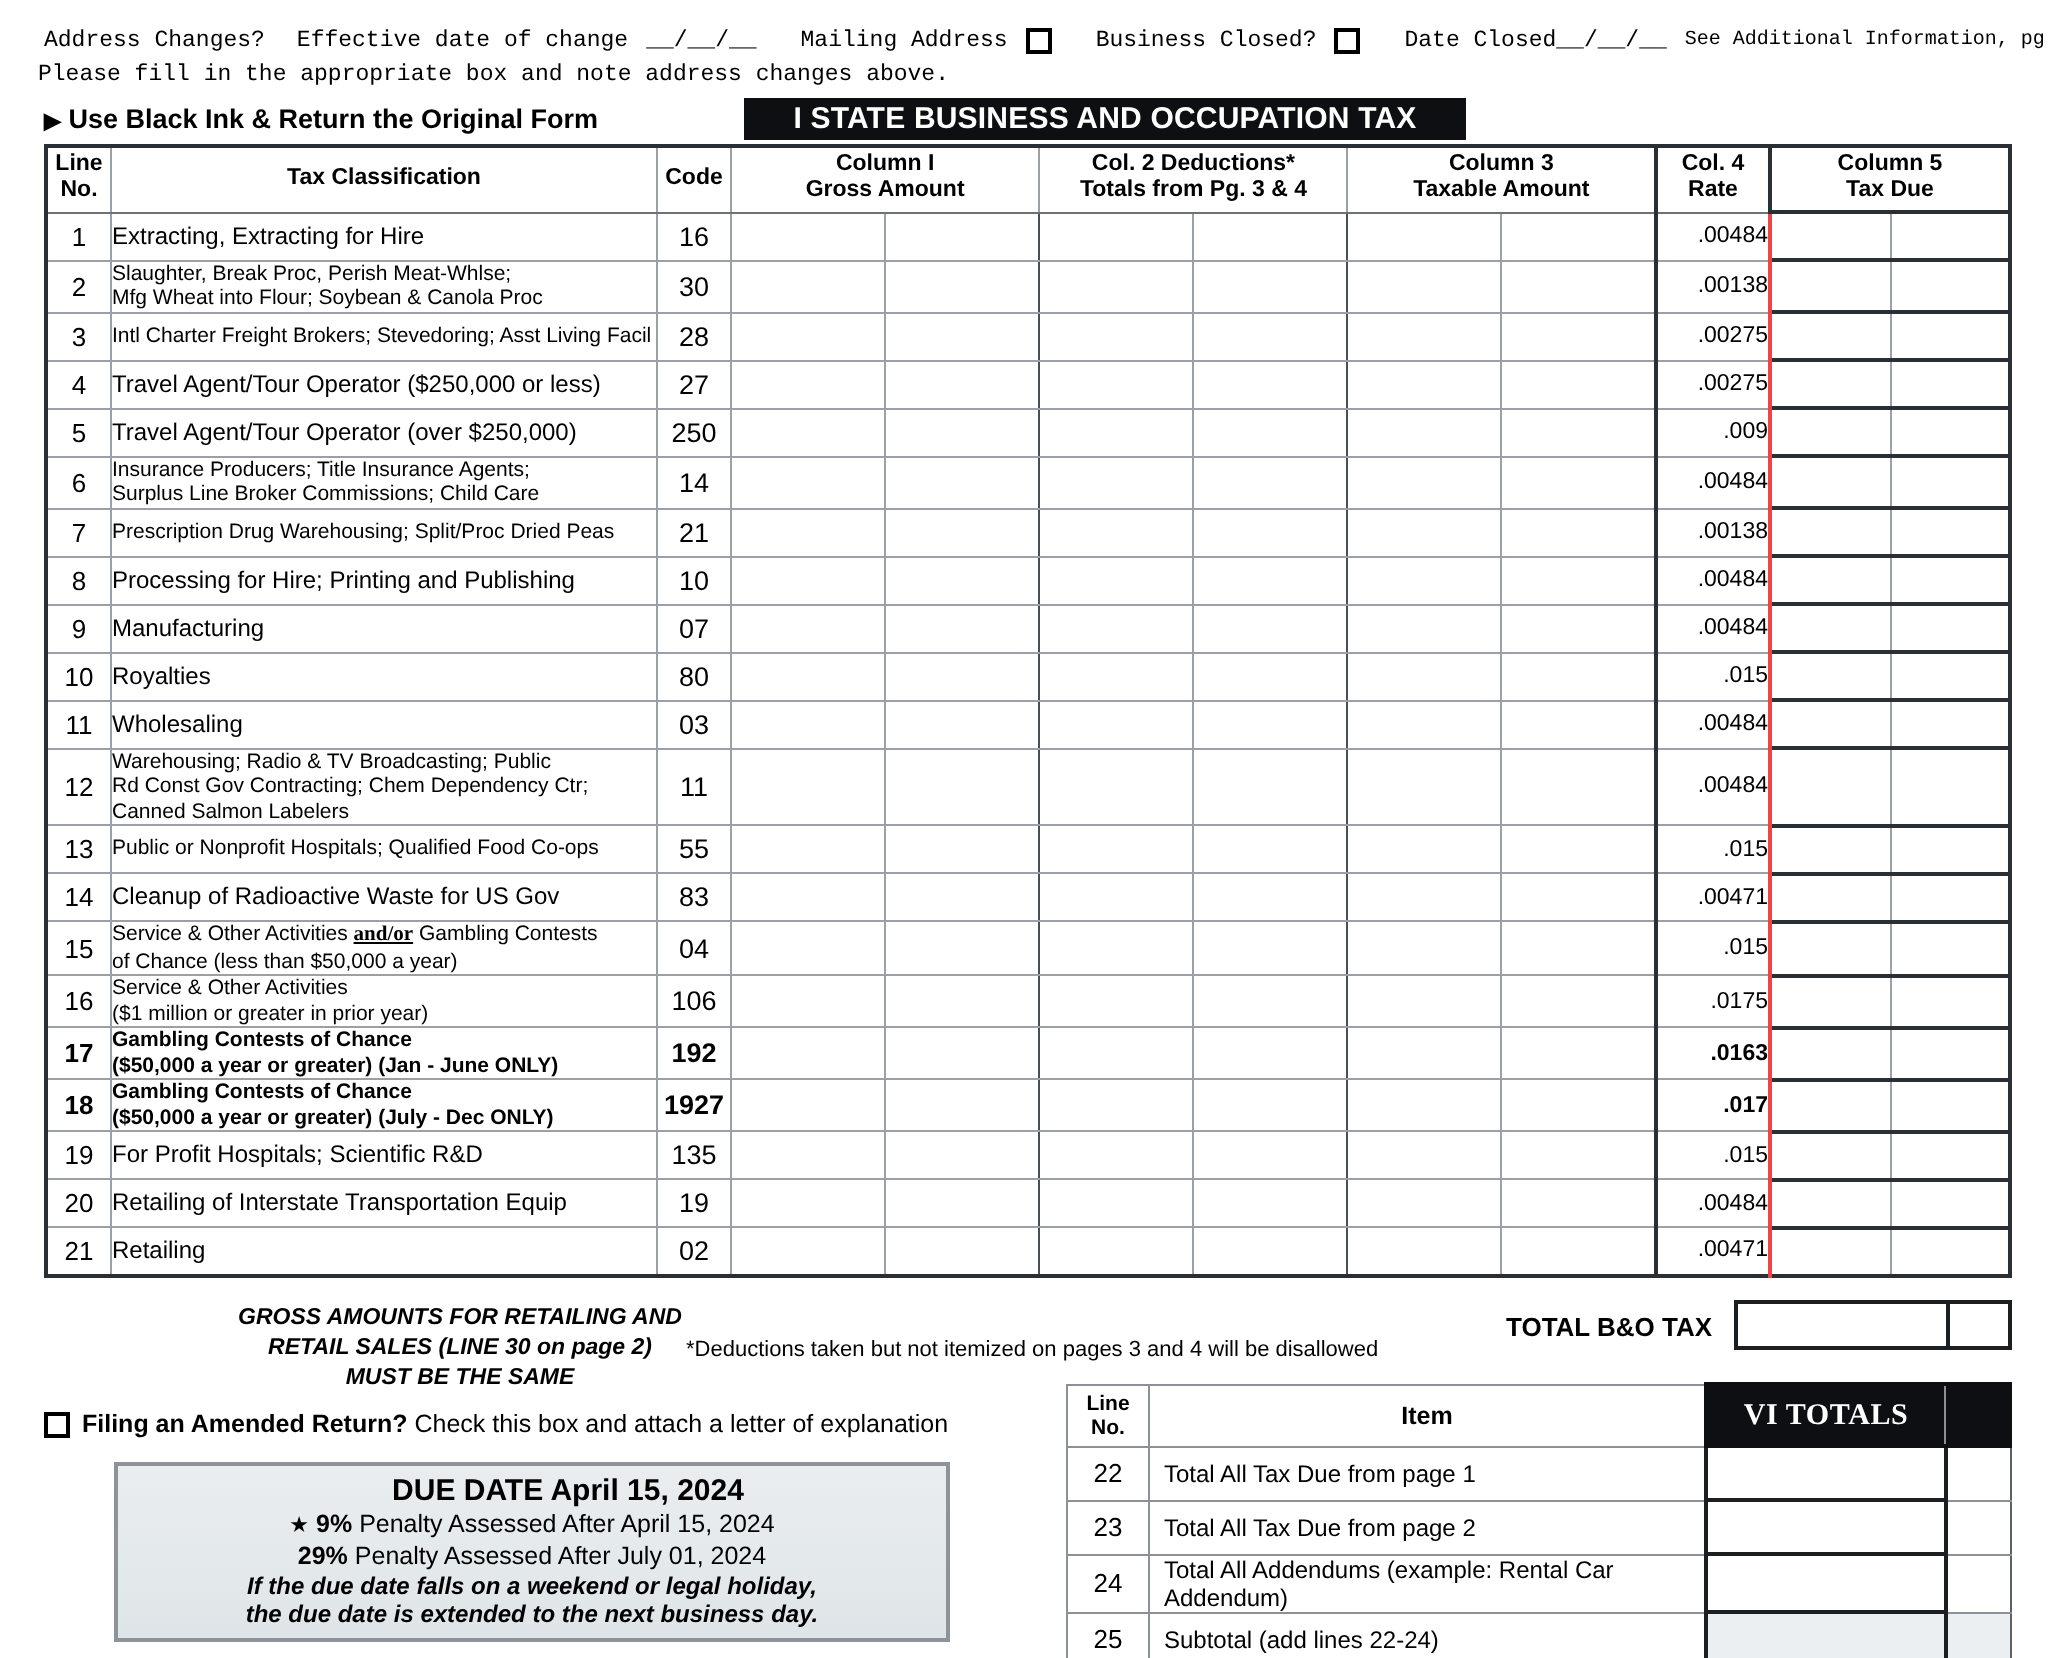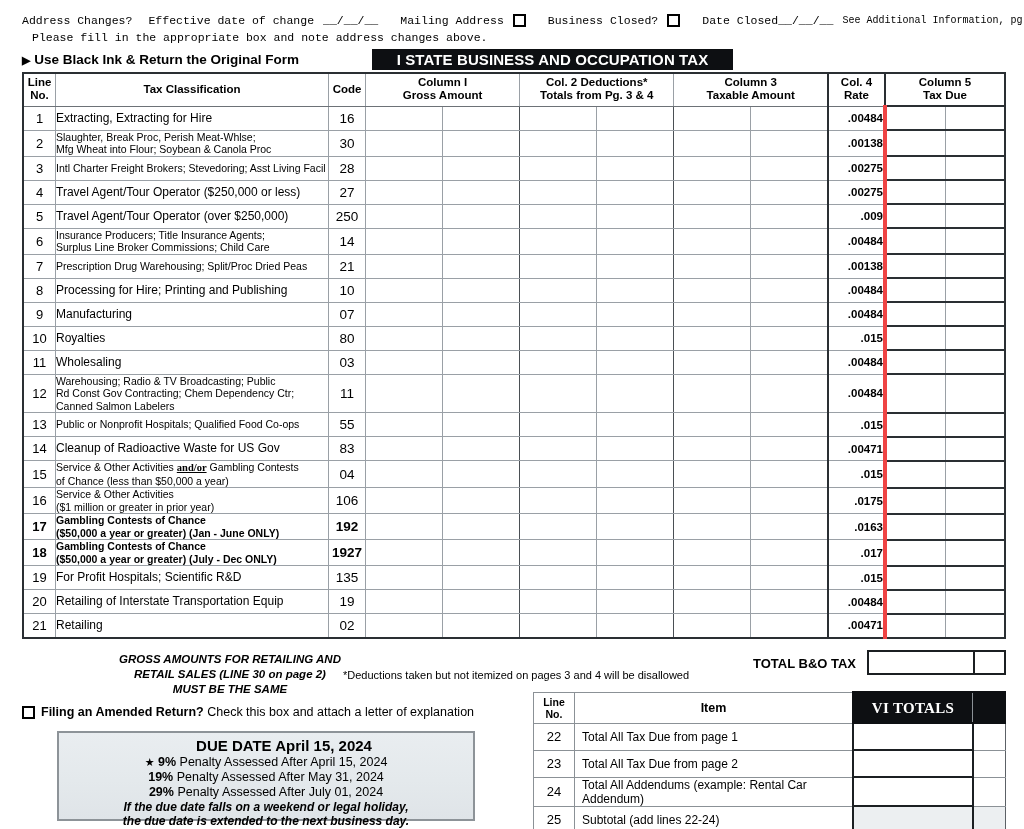--- a/index.html
+++ b/index.html
@@ -18,21 +18,21 @@
 
   
   .topbar {
     position: absolute; left: 0; top: 0; width: 1024px; height: 46px; font-family: Liberation Mono, monospace;
   }
   .topline1 {
     position: absolute; left: 22px; top: 14px;
     white-space: nowrap; font-size: 11.5px; line-height: 13px;
   }
   .topline2 {
-    position: absolute; left: 32px; top: 31px;
+    position: absolute; left: 19px; top: 31px;
     white-space: nowrap; font-size: 11.5px; line-height: 13px;
   }
   .topline1 span.seg { display: inline-block; vertical-align: middle; }
   .gap-s { display: inline-block; width: 9px; }
   .gap-m { display: inline-block; width: 16px; }
   .gap-l { display: inline-block; width: 22px; }
   .chk {
     display: inline-block; vertical-align: -3px;
     width: 13px; height: 13px;
     border: 2px solid #000; background: #fff;
@@ -106,21 +106,21 @@
   }
   .cellCode.b { font-weight: bold; }
   .cellRate {
     font-size: 11.5px; text-align: right; padding-right: 4px;
   }
   .cellRate.b { font-weight: bold; }
 
   
   .money { background: #fff; }
   
-  .mtable td.c-rate { border-left: 2px solid #2a2f33; border-right: 4px solid #ef4444; font-weight: bold; }
+  .mtable td.c-rate { border-left: 2px solid #2a2f33; border-right: 2px solid #ef4444; }
   .mtable th.c-rate { border-left: 2px solid #2a2f33; border-right: 2px solid #2a2f33; }
   .mtable td.c-due  { border-bottom: 2px solid #2a2f33; }
   .mtable td.c-duec { border-bottom: 2px solid #2a2f33; }
   .mtable tbody tr:first-child td.c-due,
   .mtable tbody tr:first-child td.c-duec { border-top: 2px solid #2a2f33; }
   .mtable td.c-amt { border-left: 1.6px solid #4a4f54; }
   .mtable td.c-cents { border-right: 1.6px solid #4a4f54; }
 
   
   .grossnote {
@@ -631,24 +631,20 @@
   </div>
 
   <div class="duebox">
     <div class="d1">DUE DATE April 15, 2024</div>
     <div class="d2">
       <span class="star">★</span>
       <b>9%</b>
       <span>Penalty Assessed After April 15, 2024</span>
     </div>
     <div class="d2">
-      <b>19%</b>
-      <span>Penalty Assessed After May 31, 2024</span>
-    </div>
-    <div class="d2">
       <b>29%</b>
       <span>Penalty Assessed After July 01, 2024</span>
     </div>
     <div class="d3">If the due date falls on a weekend or legal holiday,</div>
     <div class="d3">the due date is extended to the next business day.</div>
   </div>
 
   <table class="vtable">
     <thead>
       <tr>

